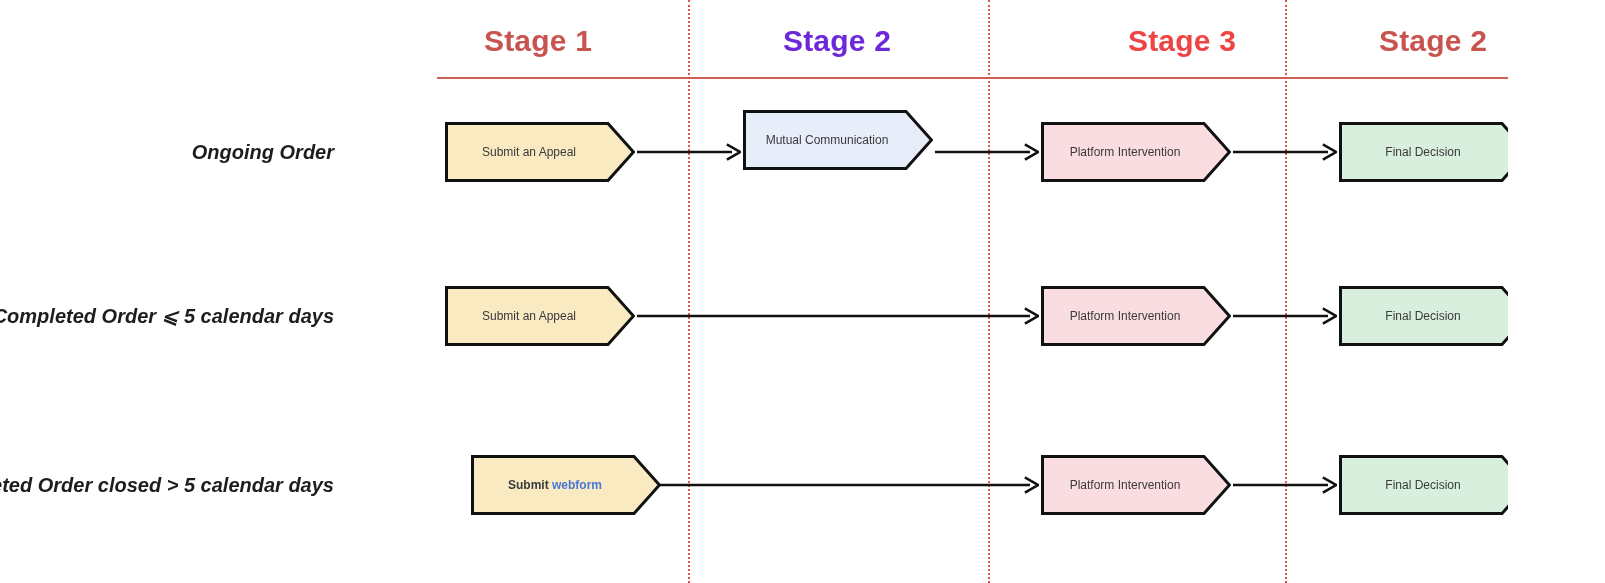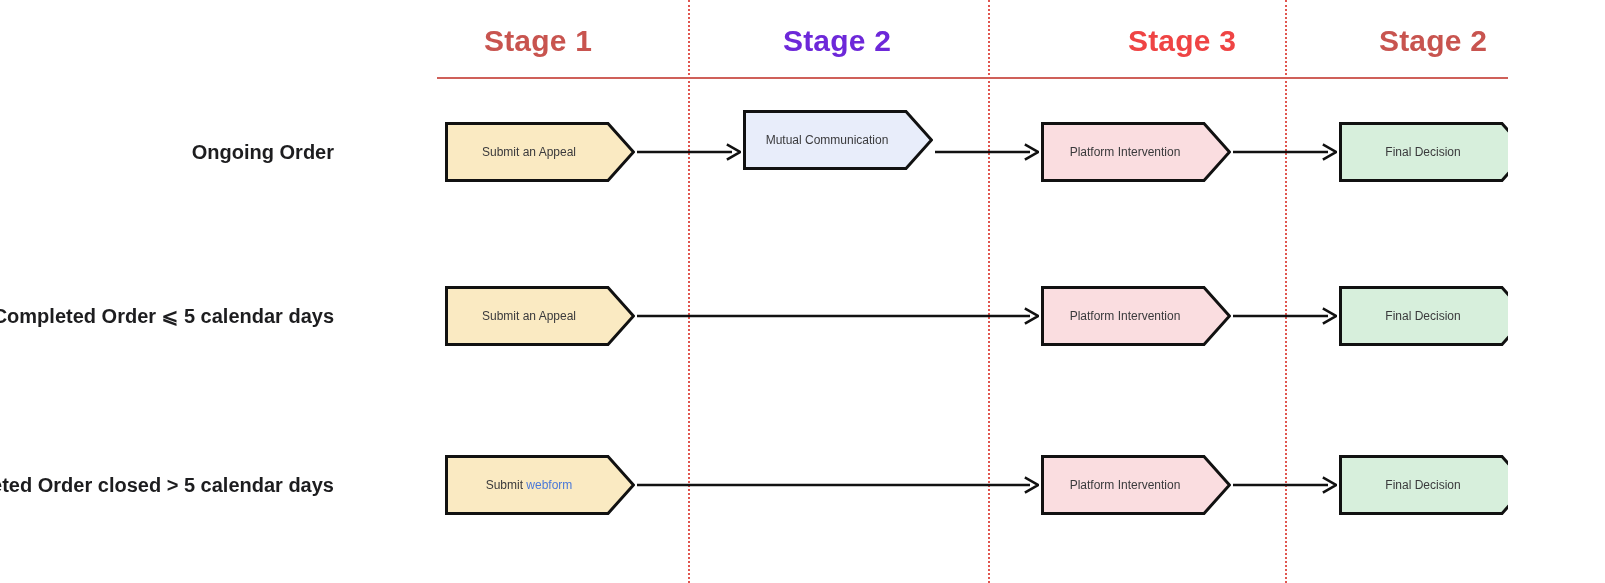--- a/index.html
+++ b/index.html
@@ -50,20 +50,21 @@
     position: absolute;
     right: 1168px;      
     height: 30px;
     line-height: 30px;
     text-align: right;
     font-size: 20px;
     font-weight: bold;
     color: #1d1d1f;
     white-space: nowrap;
     padding-right: 6px;
+    font-style: italic;
   }
   
   .chev {
     position: absolute;
     display: flex;
     align-items: center;
     justify-content: center;
     box-sizing: border-box;
   }
   .chev svg {
@@ -197,21 +198,21 @@
           <polygon points="1.5,1.5 163,1.5 188.5,30 163,58.5 1.5,58.5" fill="#fadde0" stroke="#111111" stroke-width="3" stroke-linejoin="miter"></polygon>
         </svg>
         <div class="chev-label" style="color: rgb(58, 58, 60);">Platform Intervention</div>
       </div>
       <div class="chev" style="left: 1339px; top: 286px; width: 190px; height: 60px;">
         <svg width="190" height="60" viewBox="0 0 190 60">
           <polygon points="1.5,1.5 163,1.5 188.5,30 163,58.5 1.5,58.5" fill="#d7efdc" stroke="#111111" stroke-width="3" stroke-linejoin="miter"></polygon>
         </svg>
         <div class="chev-label" style="color: rgb(58, 58, 60);">Final Decision</div>
       </div>
-      <div class="chev" style="left: 445px; top: 455px; width: 190px; height: 60px;">
+      <div class="chev" style="left: 471px; top: 455px; width: 190px; height: 60px; font-weight: bold;">
         <svg width="190" height="60" viewBox="0 0 190 60">
           <polygon points="1.5,1.5 163,1.5 188.5,30 163,58.5 1.5,58.5" fill="#faeac2" stroke="#111111" stroke-width="3" stroke-linejoin="miter"></polygon>
         </svg>
         <div class="chev-label" style="color: rgb(58, 58, 60);"><span>Submit </span><span class="lnk" style="color: rgb(74, 120, 216);">webform</span></div>
       </div>
       <div class="chev" style="left: 1041px; top: 455px; width: 190px; height: 60px;">
         <svg width="190" height="60" viewBox="0 0 190 60">
           <polygon points="1.5,1.5 163,1.5 188.5,30 163,58.5 1.5,58.5" fill="#fadde0" stroke="#111111" stroke-width="3" stroke-linejoin="miter"></polygon>
         </svg>
         <div class="chev-label" style="color: rgb(58, 58, 60);">Platform Intervention</div>

